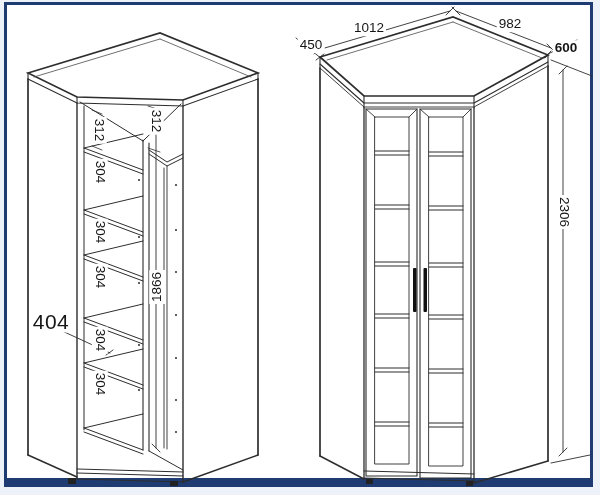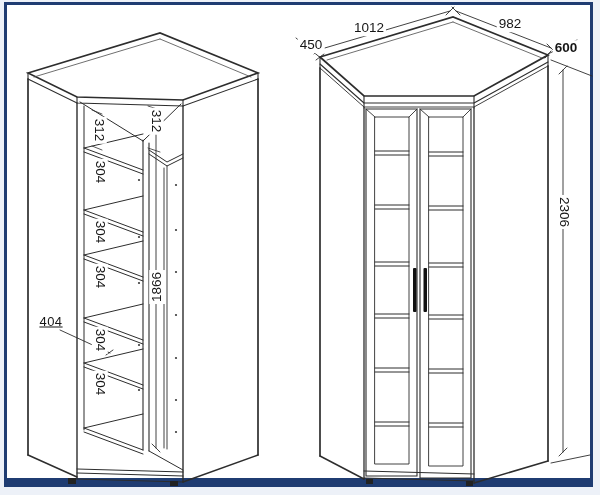--- a/index.html
+++ b/index.html
@@ -20,21 +20,21 @@
   }
   svg.lines{position:absolute;left:0;top:0;}
   .dim{
     position:absolute;
     font-size:13.5px;color:#161616;line-height:1;
     background:#ffffff;padding:1px 2px;white-space:nowrap;
     transform:translate(-50%,-50%);
   }
   .dim.rot90{transform:translate(-50%,-50%) rotate(90deg);}
   .dim.rotm90{transform:translate(-50%,-50%) rotate(-90deg);}
-  .dim.big{font-size:13px;letter-spacing:0.5px;text-decoration:underline;}
+  .dim.big{font-size:21px;letter-spacing:0.5px;}
 </style>
 </head>
 <body>
 
 <div class="stage">
 
   <div class="paper"></div>
   <div class="bottom-band"></div>
 
   <svg class="lines" width="600" height="495" viewBox="0 0 600 495">

